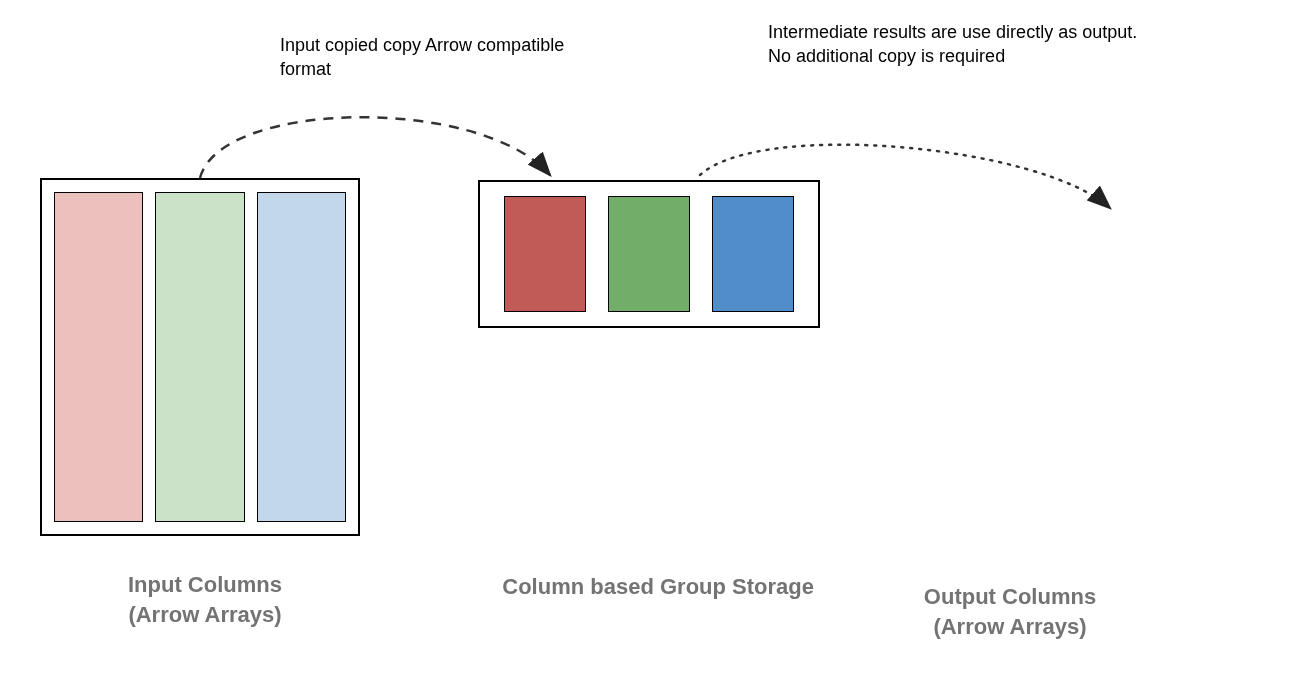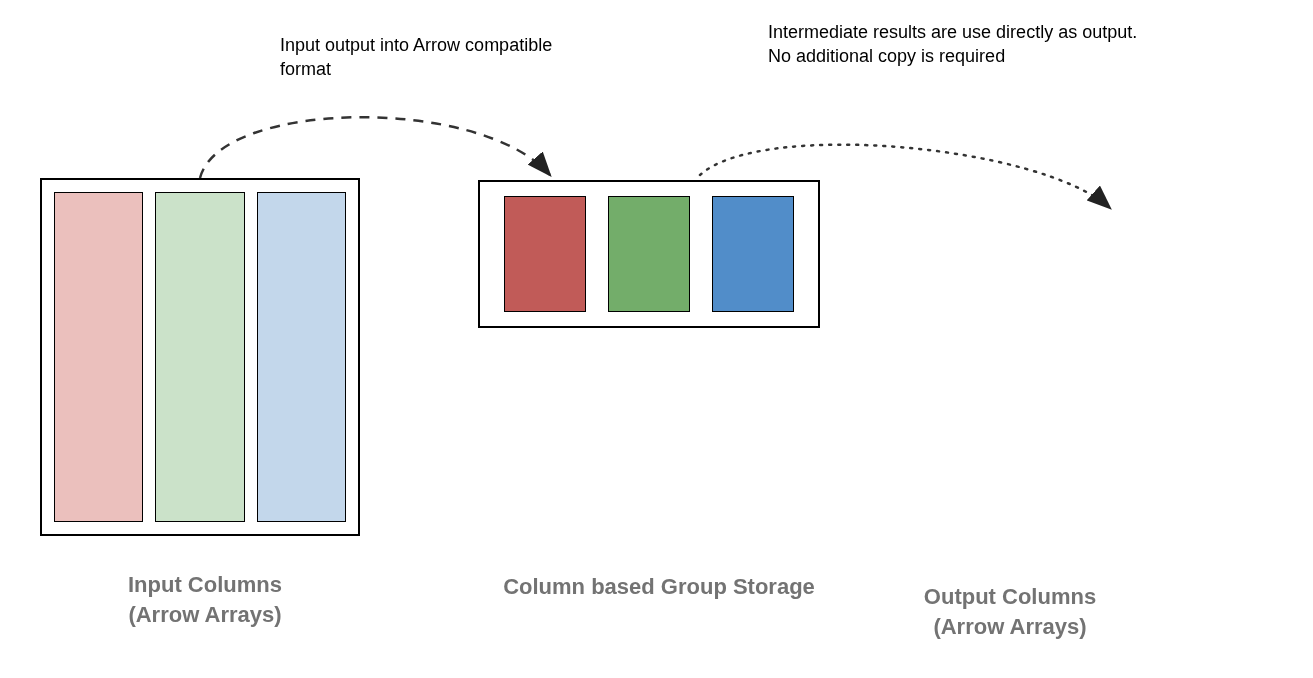--- a/index.html
+++ b/index.html
@@ -69,37 +69,37 @@
     <marker id="arrowhead" markerWidth="10" markerHeight="8" refX="9" refY="4" orient="auto">
       <polygon points="0 0, 10 4, 0 8" fill="#222"></polygon>
     </marker>
   </defs>
 
   <path d="M 200 178 C 220 100, 480 95, 550 175" fill="none" stroke="#333" stroke-width="2.5" stroke-dasharray="10 8" marker-end="url(#arrowhead)"></path>
 
   <path d="M 700 175 C 760 120, 1040 145, 1110 208" fill="none" stroke="#333" stroke-width="2.5" stroke-dasharray="2 7" stroke-linecap="round" marker-end="url(#arrowhead)"></path>
 </svg>
 
-<div class="annotation" style="left:280px; top:33px; width:340px; white-space:pre-line;">Input output into Arrow compatible
+<div class="annotation" style="left:280px; top:33px; width:340px; white-space:pre-line;">Input copied copy Arrow compatible
 format</div>
 
 <div class="annotation" style="left:768px; top:20px; width:430px; white-space:pre-line;">Intermediate results are use directly as output.
 No additional copy is required</div>
 
 <div class="input-box">
   <div class="input-col" style="background:#ebc0bd;"></div>
   <div class="input-col" style="background:#cbe2c9;"></div>
   <div class="input-col" style="background:#c3d7eb;"></div>
 </div>
 
 <div class="storage-box">
   <div class="storage-col" style="background:#c15b58;"></div>
   <div class="storage-col" style="background:#73ad6a;"></div>
   <div class="storage-col" style="background:#518dc9;"></div>
 </div>
 
 <div class="caption" style="left:100px; top:570px; width:210px; white-space:pre-line;">Input Columns
 (Arrow Arrays)</div>
 
-<div class="caption" style="left:484px; top:572px; width:350px;">Column based Group Storage</div>
+<div class="caption" style="left:464px; top:572px; width:350px;text-align:right;">Column based Group Storage</div>
 
 <div class="caption" style="left:900px; top:582px; width:220px; white-space:pre-line;">Output Columns
 (Arrow Arrays)</div>
 
 </body></html>

